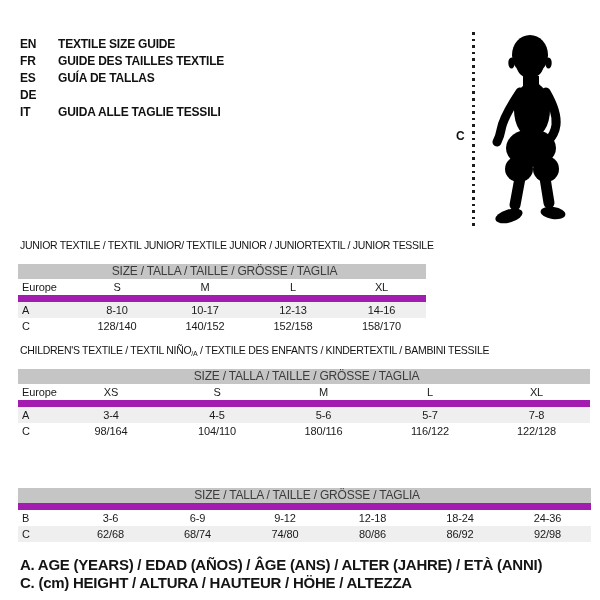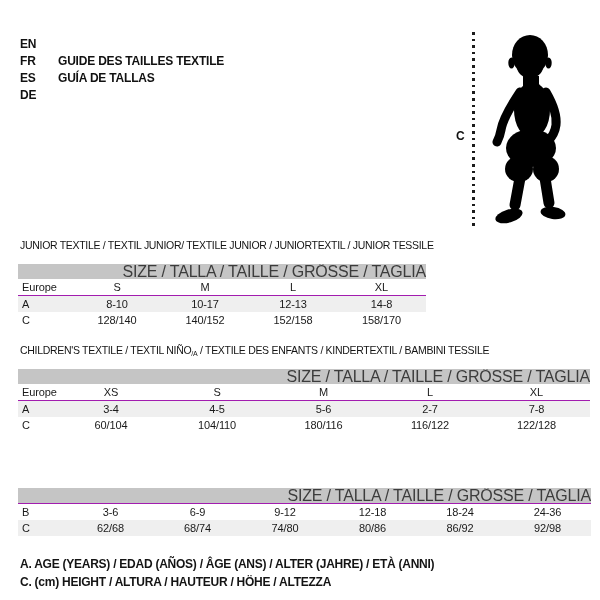--- a/index.html
+++ b/index.html
@@ -16,47 +16,52 @@
   .dotline{position:absolute;left:472px;top:10px;width:3px;height:198px;
     background-image:repeating-linear-gradient(to bottom,#1c1c1c 0 2.6px,transparent 2.6px 6.6px);}
   .fig-label{position:absolute;left:456px;top:107px;font-size:12px;font-weight:bold;}
   
   .tbl-title{position:absolute;left:20px;font-size:10.5px;font-weight:normal;letter-spacing:-0.3px;line-height:17px;white-space:nowrap;color:#141414;}
   .sub{font-size:7px;vertical-align:-1.5px;}
   
   table.sizetable{position:absolute;left:18px;border-collapse:collapse;table-layout:fixed;font-size:11px;color:#1a1a1a;}
   table.sizetable td{height:16px;line-height:16px;padding:0;text-align:center;letter-spacing:-0.1px;overflow:hidden;}
   table.sizetable td.rowlabel{text-align:left;padding-left:4px;}
-  table.sizetable tr.hdr td{background:#c5c5c5;height:15px;line-height:15px;text-align:right;padding-left:5px;
-    font-size:16px;color:#3c3c3c;letter-spacing:-0.2px;}
-  tr.ruled td{border-bottom:1px solid #a21caf;}
+  table.sizetable tr.hdr td{background:#c5c5c5;height:15px;line-height:15px;text-align:center;padding-left:5px;
+    font-size:12px;color:#3c3c3c;letter-spacing:-0.2px;}
+  tr.ruled td{border-bottom:7px solid #a21caf;}
   tr.shaded td{background:#efefef;}
   
   .notes{position:absolute;left:20px;top:534px;}
-  .note-line{font-size:12px;font-weight:bold;letter-spacing:-0.25px;line-height:17.5px;white-space:nowrap;color:#141414;}
+  .note-line{font-size:15px;font-weight:bold;letter-spacing:-0.25px;line-height:17.5px;white-space:nowrap;color:#141414;}
 </style>
 </head>
 <body>
 
 <div class="canvas">
 
   <div class="langs">
     <div class="lang-row">
       <span class="lang-code">EN</span>
+      <span>TEXTILE SIZE GUIDE</span>
     </div>
     <div class="lang-row">
       <span class="lang-code">FR</span>
       <span>GUIDE DES TAILLES TEXTILE</span>
     </div>
     <div class="lang-row">
       <span class="lang-code">ES</span>
       <span>GUÍA DE TALLAS</span>
     </div>
     <div class="lang-row">
       <span class="lang-code">DE</span>
+    </div>
+    <div class="lang-row">
+      <span class="lang-code">IT</span>
+      <span>GUIDA ALLE TAGLIE TESSILI</span>
     </div>
   </div>
 
   <div class="dotline"></div>
   <div class="fig-label">C</div>
   <svg class="silhouette" width="100" height="200" viewBox="0 0 100 200" aria-hidden="true">
     <g fill="#000000">
       <ellipse cx="40" cy="25" rx="18" ry="20"></ellipse>
       <ellipse cx="40" cy="37" rx="13" ry="11"></ellipse>
       <ellipse cx="21.5" cy="33" rx="3.2" ry="5.5"></ellipse>
@@ -99,21 +104,21 @@
       <td>S</td>
       <td>M</td>
       <td>L</td>
       <td>XL</td>
     </tr>
     <tr class="shaded">
       <td class="rowlabel">A</td>
       <td>8-10</td>
       <td>10-17</td>
       <td>12-13</td>
-      <td>14-8</td>
+      <td>14-16</td>
     </tr>
     <tr>
       <td class="rowlabel">C</td>
       <td>128/140</td>
       <td>140/152</td>
       <td>152/158</td>
       <td>158/170</td>
     </tr>
   </tbody>
     </table>
@@ -140,26 +145,26 @@
       <td>S</td>
       <td>M</td>
       <td>L</td>
       <td>XL</td>
     </tr>
     <tr class="shaded">
       <td class="rowlabel">A</td>
       <td>3-4</td>
       <td>4-5</td>
       <td>5-6</td>
-      <td>2-7</td>
+      <td>5-7</td>
       <td>7-8</td>
     </tr>
     <tr>
       <td class="rowlabel">C</td>
-      <td>60/104</td>
+      <td>98/164</td>
       <td>104/110</td>
       <td>180/116</td>
       <td>116/122</td>
       <td>122/128</td>
     </tr>
   </tbody>
     </table>
 
   <table class="sizetable" style="top:466px;width:573px;">
     <colgroup>

